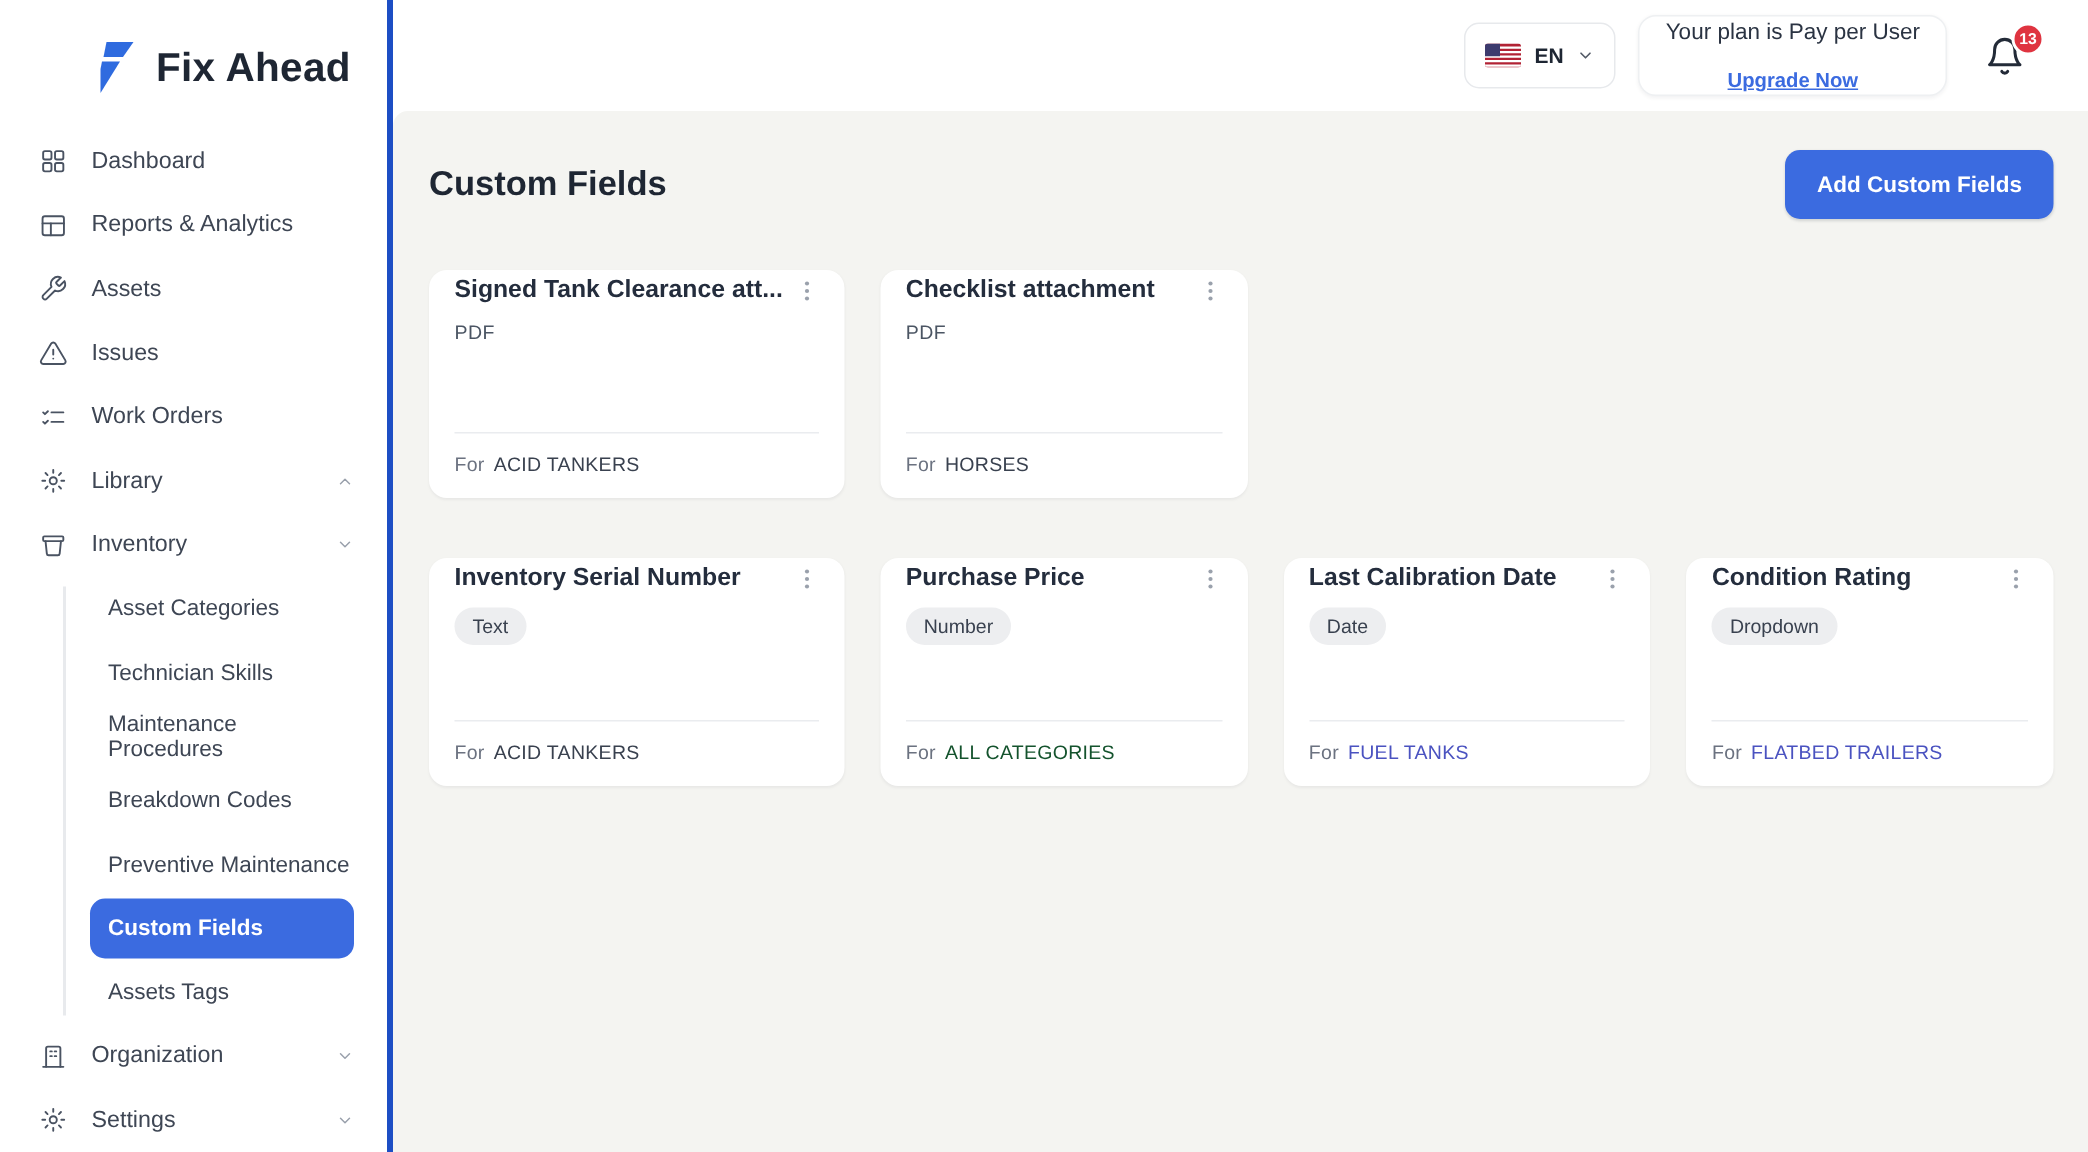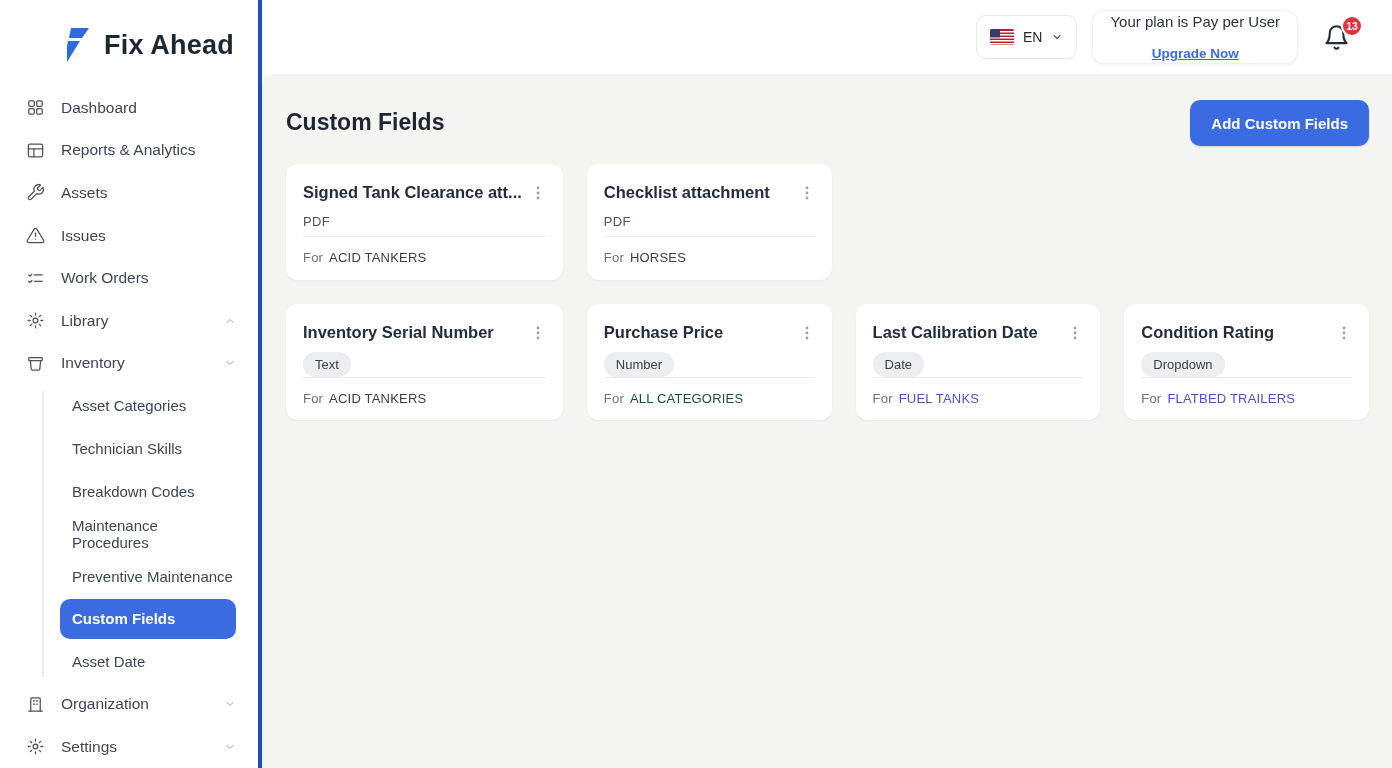--- a/index.html
+++ b/index.html
@@ -18,21 +18,21 @@
   .sub-list { position:relative; margin-left:42px; }
   .sub-list::before { content:""; position:absolute; left:0; top:6px; bottom:6px; width:2px; background:#e8eaed; }
   .sub-item { height:42.6px; margin:0 22px 0 18px; display:flex; align-items:center; padding-left:12px; font-size:15px; color:#3e4654; border-radius:10px; cursor:pointer; }
   .sub-item.active { color:#fff; font-weight:600; height:40px; margin-top:1.3px; margin-bottom:1.3px; }
 
   
   .main { flex:1; display:flex; flex-direction:column; min-width:0; }
   .topbar { height:74px; background:#fff; display:flex; align-items:center; justify-content:flex-end; gap:15px; padding-right:30px; flex:none; }
   .lang-select { height:44px; display:flex; align-items:center; gap:9px; border:1px solid #e7e9ec; border-radius:10px; padding:0 13px; background:#fff; cursor:pointer; }
   .lang-select .flag { width:24px; height:16px; border-radius:2px; overflow:hidden; }
-  .lang-code { font-size:14px; font-weight:400; color:#1e2633; }
+  .lang-code { font-size:14px; font-weight:700; color:#1e2633; }
   .sm-chev { width:12px; height:12px; stroke:#525a66; fill:none; stroke-width:2.2; stroke-linecap:round; stroke-linejoin:round; }
   .plan-card { height:54px; border:1px solid #eef0f2; box-shadow:0 1px 3px rgba(16,24,40,.06); border-radius:12px; background:#fff; padding:7px 17px; display:flex; flex-direction:column; align-items:center; justify-content:center; }
   .plan-text { font-size:15px; color:#2a3342; font-weight:500; }
   .plan-link { font-size:13.5px; font-weight:600; text-decoration:underline; margin-top:16px; cursor:pointer; }
   .bell-wrap { position:relative; margin:0 12px 0 10px; cursor:pointer; }
   .bell-wrap svg { width:27px; height:27px; stroke:#232b38; fill:none; stroke-width:1.8; stroke-linecap:round; stroke-linejoin:round; display:block; }
   .badge { position:absolute; top:-9px; right:-13px; min-width:22px; height:22px; border-radius:50%; background:#df3440; border:2px solid #fff; color:#fff; font-size:10.5px; font-weight:700; display:flex; align-items:center; justify-content:center; }
   .user-chip { height:56px; background:#f3f4f5; border-radius:14px; display:flex; align-items:center; gap:12px; padding:6px 16px 6px 8px; cursor:pointer; }
   .avatar { width:42px; height:42px; border-radius:50%; background:#b3b7bf; overflow:hidden; flex:none; }
   .user-name { font-size:16.5px; font-weight:700; color:#1f2733; line-height:1.15; text-align:center; }
@@ -43,21 +43,21 @@
   .content-head { display:flex; align-items:flex-start; justify-content:space-between; }
   .page-title { font-size:23px; font-weight:700; color:#1e2633; margin-top:9px; }
   .add-btn { border:none; color:#fff; font-family:inherit; font-size:15px; font-weight:600; padding:0 21px; height:46px; border-radius:10px; cursor:pointer; box-shadow:0 1px 2px rgba(16,24,40,.15); }
   .filter-row { margin-top:27px; display:flex; gap:9px; }
   .search-input { width:371px; height:44px; border:1px solid #ececec; border-radius:12px; background:#fff; padding:0 17px; font-family:inherit; font-size:15px; color:#1f2937; box-shadow:0 1px 2px rgba(16,24,40,.03); outline:none; }
   .search-input::placeholder { color:#9ca3af; }
   .cat-btn { height:44px; border:1px solid #e8eaec; border-radius:10px; background:#fff; display:flex; align-items:center; gap:11px; padding:0 17px; font-size:16px; color:#2a3342; cursor:pointer; }
   .cat-btn .sm-chev { stroke:#a8aeb8; }
 
   .cards { margin-top:18px; display:grid; grid-template-columns:repeat(4,1fr); gap:24px; }
-  .card { background:#fff; border-radius:12px; height:116px; padding:19px 17px 15px 17px; box-shadow:0 1px 2px rgba(16,24,40,.05); display:flex; flex-direction:column; }
+  .card { background:#fff; border-radius:12px; height:152px; padding:4px 17px 15px 17px; box-shadow:0 1px 2px rgba(16,24,40,.05); display:flex; flex-direction:column;margin-top:16px; }
   .card:nth-child(1){grid-area:1/1;} .card:nth-child(2){grid-area:1/2;}
   .card:nth-child(3){grid-area:2/1;} .card:nth-child(4){grid-area:2/2;}
   .card:nth-child(5){grid-area:2/3;} .card:nth-child(6){grid-area:2/4;}
   .card-head { display:flex; align-items:flex-start; justify-content:space-between; gap:8px; }
   .card-title { font-size:16.5px; font-weight:700; color:#242d3d; white-space:nowrap; overflow:hidden; text-overflow:ellipsis; }
   .kebab { flex:none; width:16px; height:16px; cursor:pointer; margin-top:2px; }
   .kebab circle { fill:#9aa1ac; }
   .type-row { margin-top:10px; }
   .type-plain { font-size:13px; color:#4b5563; letter-spacing:.3px; }
   .type-pill { display:inline-block; background:#edeef0; border-radius:999px; padding:5px 12px; font-size:13px; color:#39414f; }
@@ -139,33 +139,33 @@
     </div>
 
     <div class="sub-list">
       <div class="sub-item">
           <span>Asset Categories</span>
         </div>
       <div class="sub-item">
           <span>Technician Skills</span>
         </div>
       <div class="sub-item">
+          <span>Maintenance Procedures</span>
+        </div>
+      <div class="sub-item">
           <span>Breakdown Codes</span>
-        </div>
-      <div class="sub-item">
-          <span>Maintenance Procedures</span>
         </div>
       <div class="sub-item">
           <span>Preventive Maintenance</span>
         </div>
       <div class="sub-item active" style="background: rgb(59, 107, 224);">
           <span>Custom Fields</span>
         </div>
       <div class="sub-item">
-          <span>Asset Date</span>
+          <span>Assets Tags</span>
         </div>
     </div>
 
     <div class="nav-item">
       <svg class="mi" viewBox="0 0 24 24">
           <path d="M6 20.5V5a1.5 1.5 0 0 1 1.5-1.5h9A1.5 1.5 0 0 1 18 5v15.5"></path>
           <line x1="3.5" y1="20.5" x2="20.5" y2="20.5"></line>
           <line x1="9.5" y1="7.5" x2="10.8" y2="7.5"></line>
           <line x1="13.2" y1="7.5" x2="14.5" y2="7.5"></line>
           <line x1="9.5" y1="11.5" x2="10.8" y2="11.5"></line>

